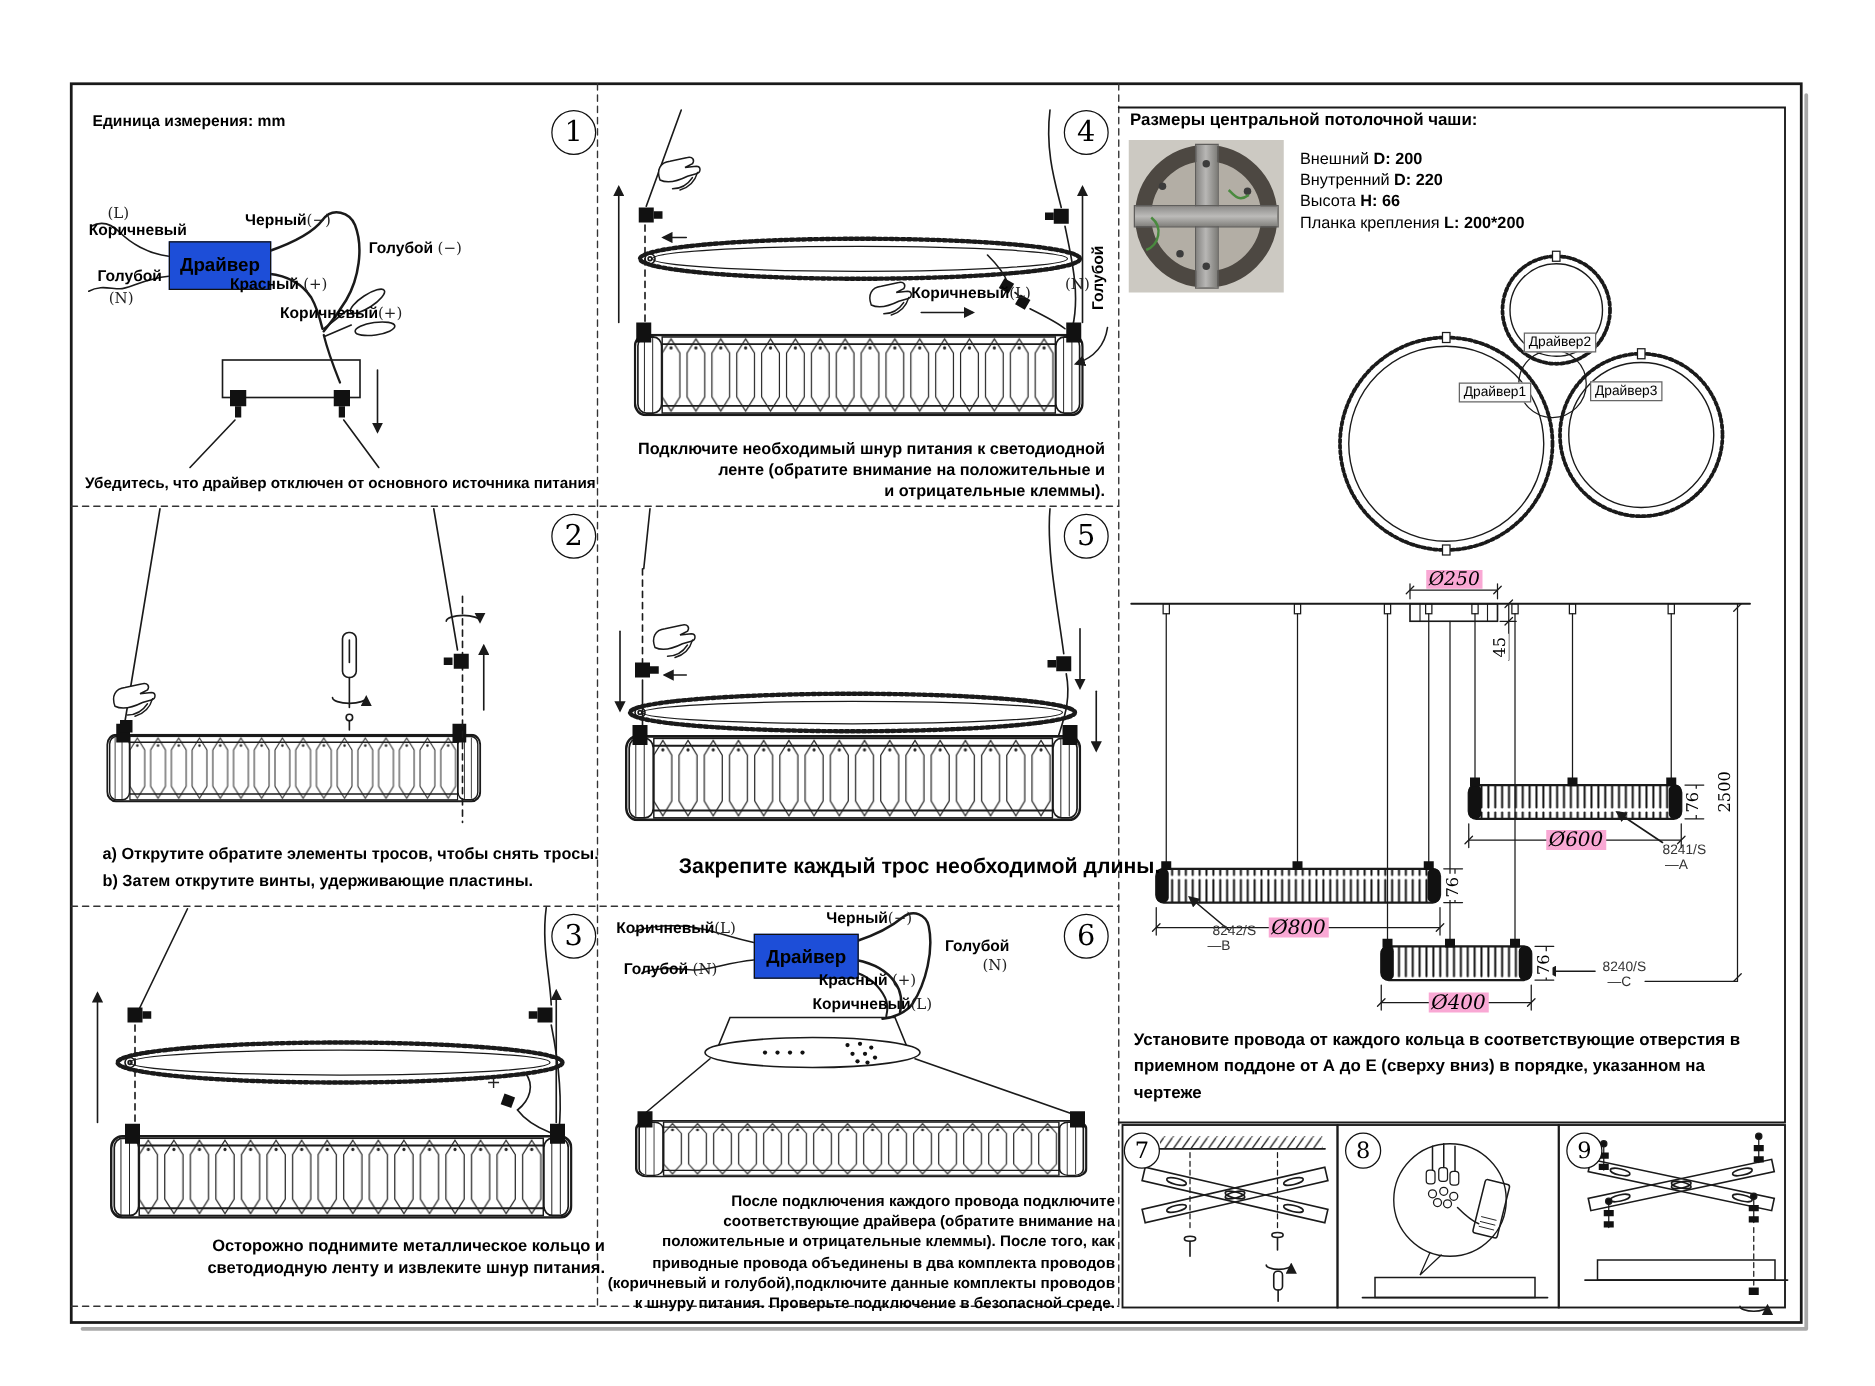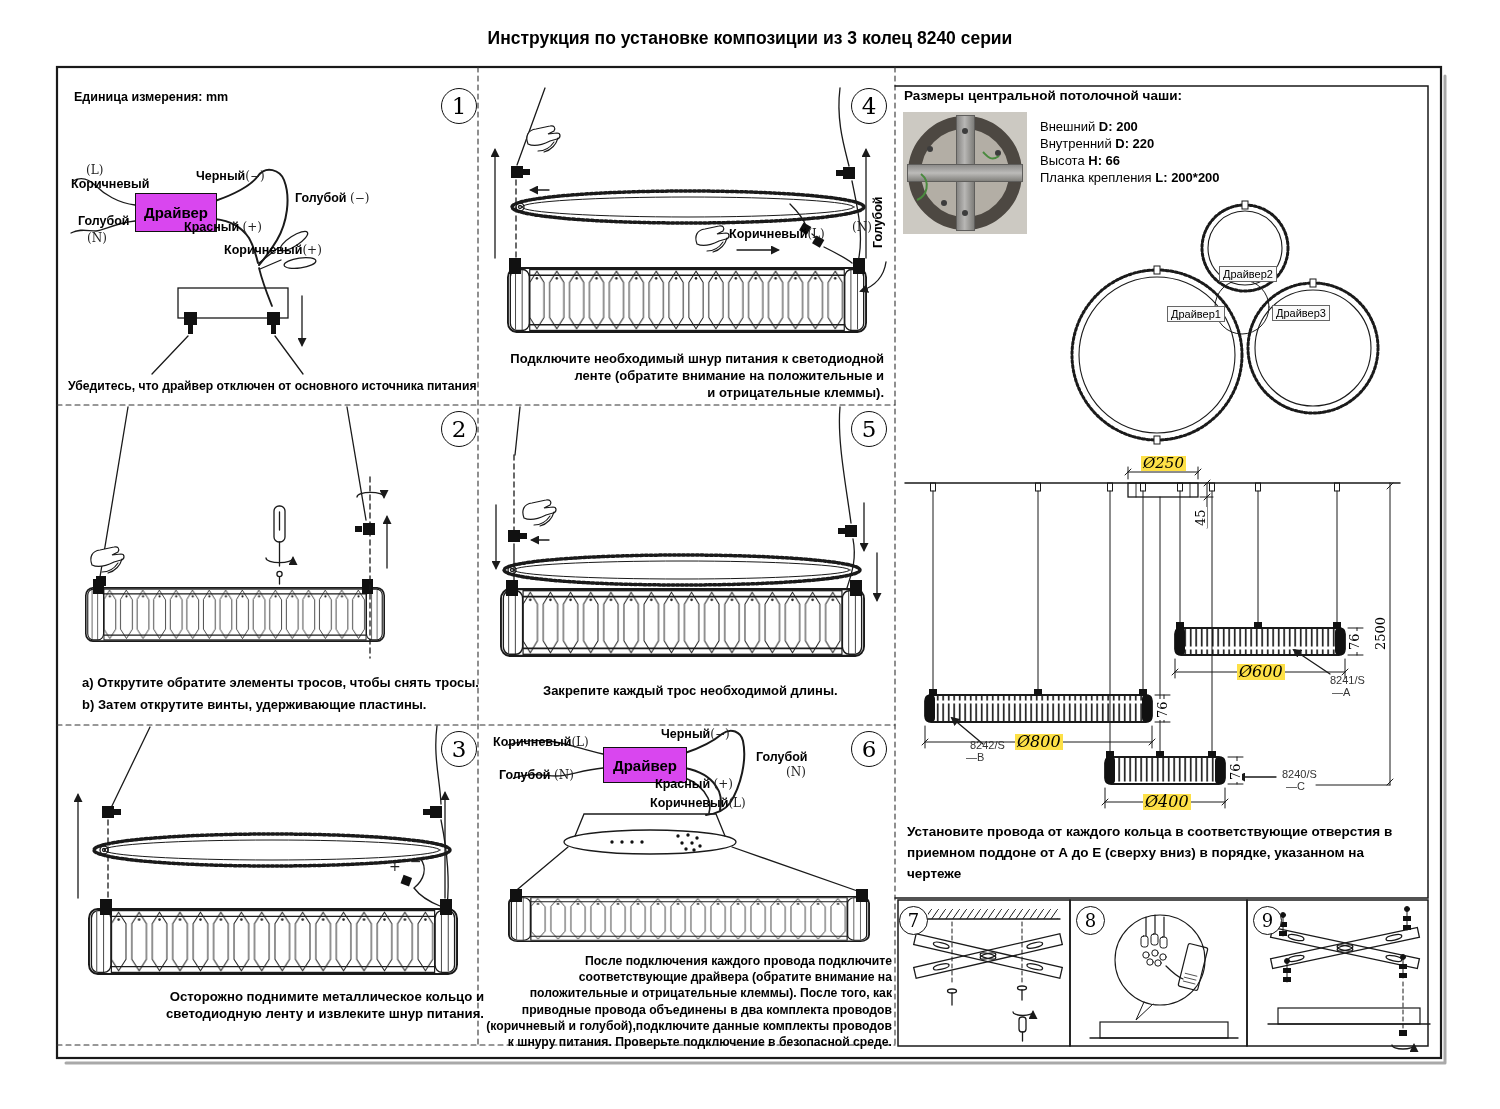--- a/index.html
+++ b/index.html
@@ -10,24 +10,24 @@
   .title{ position:absolute; left:0; top:28px; width:1500px; text-align:center;
           font-weight:bold; font-size:17.5px; }
   .units{ position:absolute; font-weight:bold; font-size:12.5px; }
   .circ { position:absolute; width:34px; height:34px; border:1.7px solid #111; border-radius:50%;
           display:flex; align-items:center; justify-content:center; background:#fff;
           font-family:"DejaVu Serif", serif; font-size:23px; line-height:1; }
   .circ.sm { width:27px; height:27px; font-size:18px; }
   .wl   { position:absolute; font-weight:bold; font-size:12.5px; white-space:nowrap; }
   .sg   { font-family:"DejaVu Serif", serif; font-weight:normal; color:#222; font-size:12px; }
   .cap  { position:absolute; font-weight:bold; font-size:13px; line-height:1.32; white-space:pre-line;text-align:right; }
-  .dbox { position:absolute; border:1.7px solid #111; background:#d946ef; display:flex; align-items:center;
+  .dbox { position:absolute; border:1.7px solid #111; background:#1d4ed8; display:flex; align-items:center;
           justify-content:center; font-weight:bold; font-size:15px; }
   .dimtxt { position:absolute; font-family:"DejaVu Serif", serif; font-style:italic; font-size:15px;
-          background:#fde047; padding:0 2px; line-height:1; }
+          background:#f9a8d4; padding:0 2px; line-height:1; }
   .vtext { position:absolute; font-family:"DejaVu Serif", serif; font-size:13px; line-height:1;
           transform:rotate(-90deg); transform-origin:left top; background:#fff; padding:0 2px; }
   .vlabel { position:absolute; font-weight:bold; font-size:12.5px; line-height:1;
           transform:rotate(-90deg); transform-origin:left top; white-space:nowrap; }
   .ann  { position:absolute; font-family:Liberation Sans, sans-serif; font-size:11px; color:#333; line-height:1; white-space:nowrap; }
   .rlabel { position:absolute; border:1px solid #666; background:#fafafa; font-size:11px;
           padding:0 3px; line-height:14px; white-space:nowrap; }
   .spec-heading { position:absolute; font-weight:bold; font-size:13.5px; }
   .spec-row { position:absolute; font-size:13px; white-space:nowrap; }
   .spec-row b { font-size:13px; }
@@ -437,21 +437,20 @@
           </g>
       </g>
       <rect x="1278" y="1008" width="142" height="16" stroke-width="1.2"></rect>
       <line x1="1268" y1="1024" x2="1430" y2="1024" stroke-width="1.4"></line>
       <line x1="1403" y1="982" x2="1403" y2="1030" stroke-dasharray="4 3" stroke-width="1"></line>
       <rect x="1399" y="1030" width="8" height="6" fill="#111" stroke="none"></rect>
       <path d="M1392,1045 A11,4 0 1 0 1414,1045" marker-end="url(#ah)"></path>
     </g>
   </svg>
 
-  <div class="title">Инструкция по установке композиции из 3 колец 8240 серии</div>
 
   <div class="units" style="left:74px; top:90px;">Единица измерения: mm</div>
   <div class="circ" style="left:441px; top:88px;">1</div>
   <div class="wl sg" style="left:86px; top:163px;">(L)</div>
   <div class="wl" style="left:71px; top:177px;">Коричневый</div>
   <div class="wl" style="left:196px; top:169px;"><span>Черный</span><span class="sg">(−)</span></div>
   <div class="wl" style="left:295px; top:191px;"><span>Голубой</span> <span class="sg">(−)</span></div>
   <div class="dbox" style="left:135px; top:193px; width:80px; height:37px;">Драйвер</div>
   <div class="wl" style="left:78px; top:214px;">Голубой</div>
   <div class="wl sg" style="left:87px; top:231px;">(N)</div>
@@ -471,21 +470,21 @@
 
   <div class="circ" style="left:851px; top:88px;">4</div>
   <div class="wl" style="left:729px; top:227px;"><span>Коричневый</span><span class="sg">(L)</span></div>
   <div class="wl sg" style="left:852px; top:220px;">(N)</div>
   <div class="vlabel" style="left:872px; top:248px;">Голубой</div>
   <div class="cap" style="left:492px; top:350px; width:392px;">Подключите необходимый шнур питания к светодиодной
 ленте  (обратите внимание  на положительные   и
 и отрицательные клеммы).</div>
 
   <div class="circ" style="left:851px; top:411px;">5</div>
-  <div class="cap" style="left:543px; top:682px; font-size:13px;">Закрепите каждый трос необходимой длины.</div>
+  <div class="cap" style="left:543px; top:682px; font-size:17px;">Закрепите каждый трос необходимой длины.</div>
 
   <div class="circ" style="left:851px; top:731px;">6</div>
   <div class="wl" style="left:493px; top:735px;"><span>Коричневый</span><span class="sg">(L)</span></div>
   <div class="wl" style="left:661px; top:727px;"><span>Черный</span><span class="sg">(−)</span></div>
   <div class="dbox" style="left:603px; top:747px; width:82px; height:34px;">Драйвер</div>
   <div class="wl" style="left:756px; top:750px;">Голубой</div>
   <div class="wl sg" style="left:786px; top:765px;">(N)</div>
   <div class="wl" style="left:499px; top:768px;"><span>Голубой</span> <span class="sg">(N)</span></div>
   <div class="wl" style="left:655px; top:777px;"><span>Красный</span> <span class="sg">(+)</span></div>
   <div class="wl" style="left:650px; top:796px;"><span>Коричневый</span><span class="sg">(L)</span></div>

